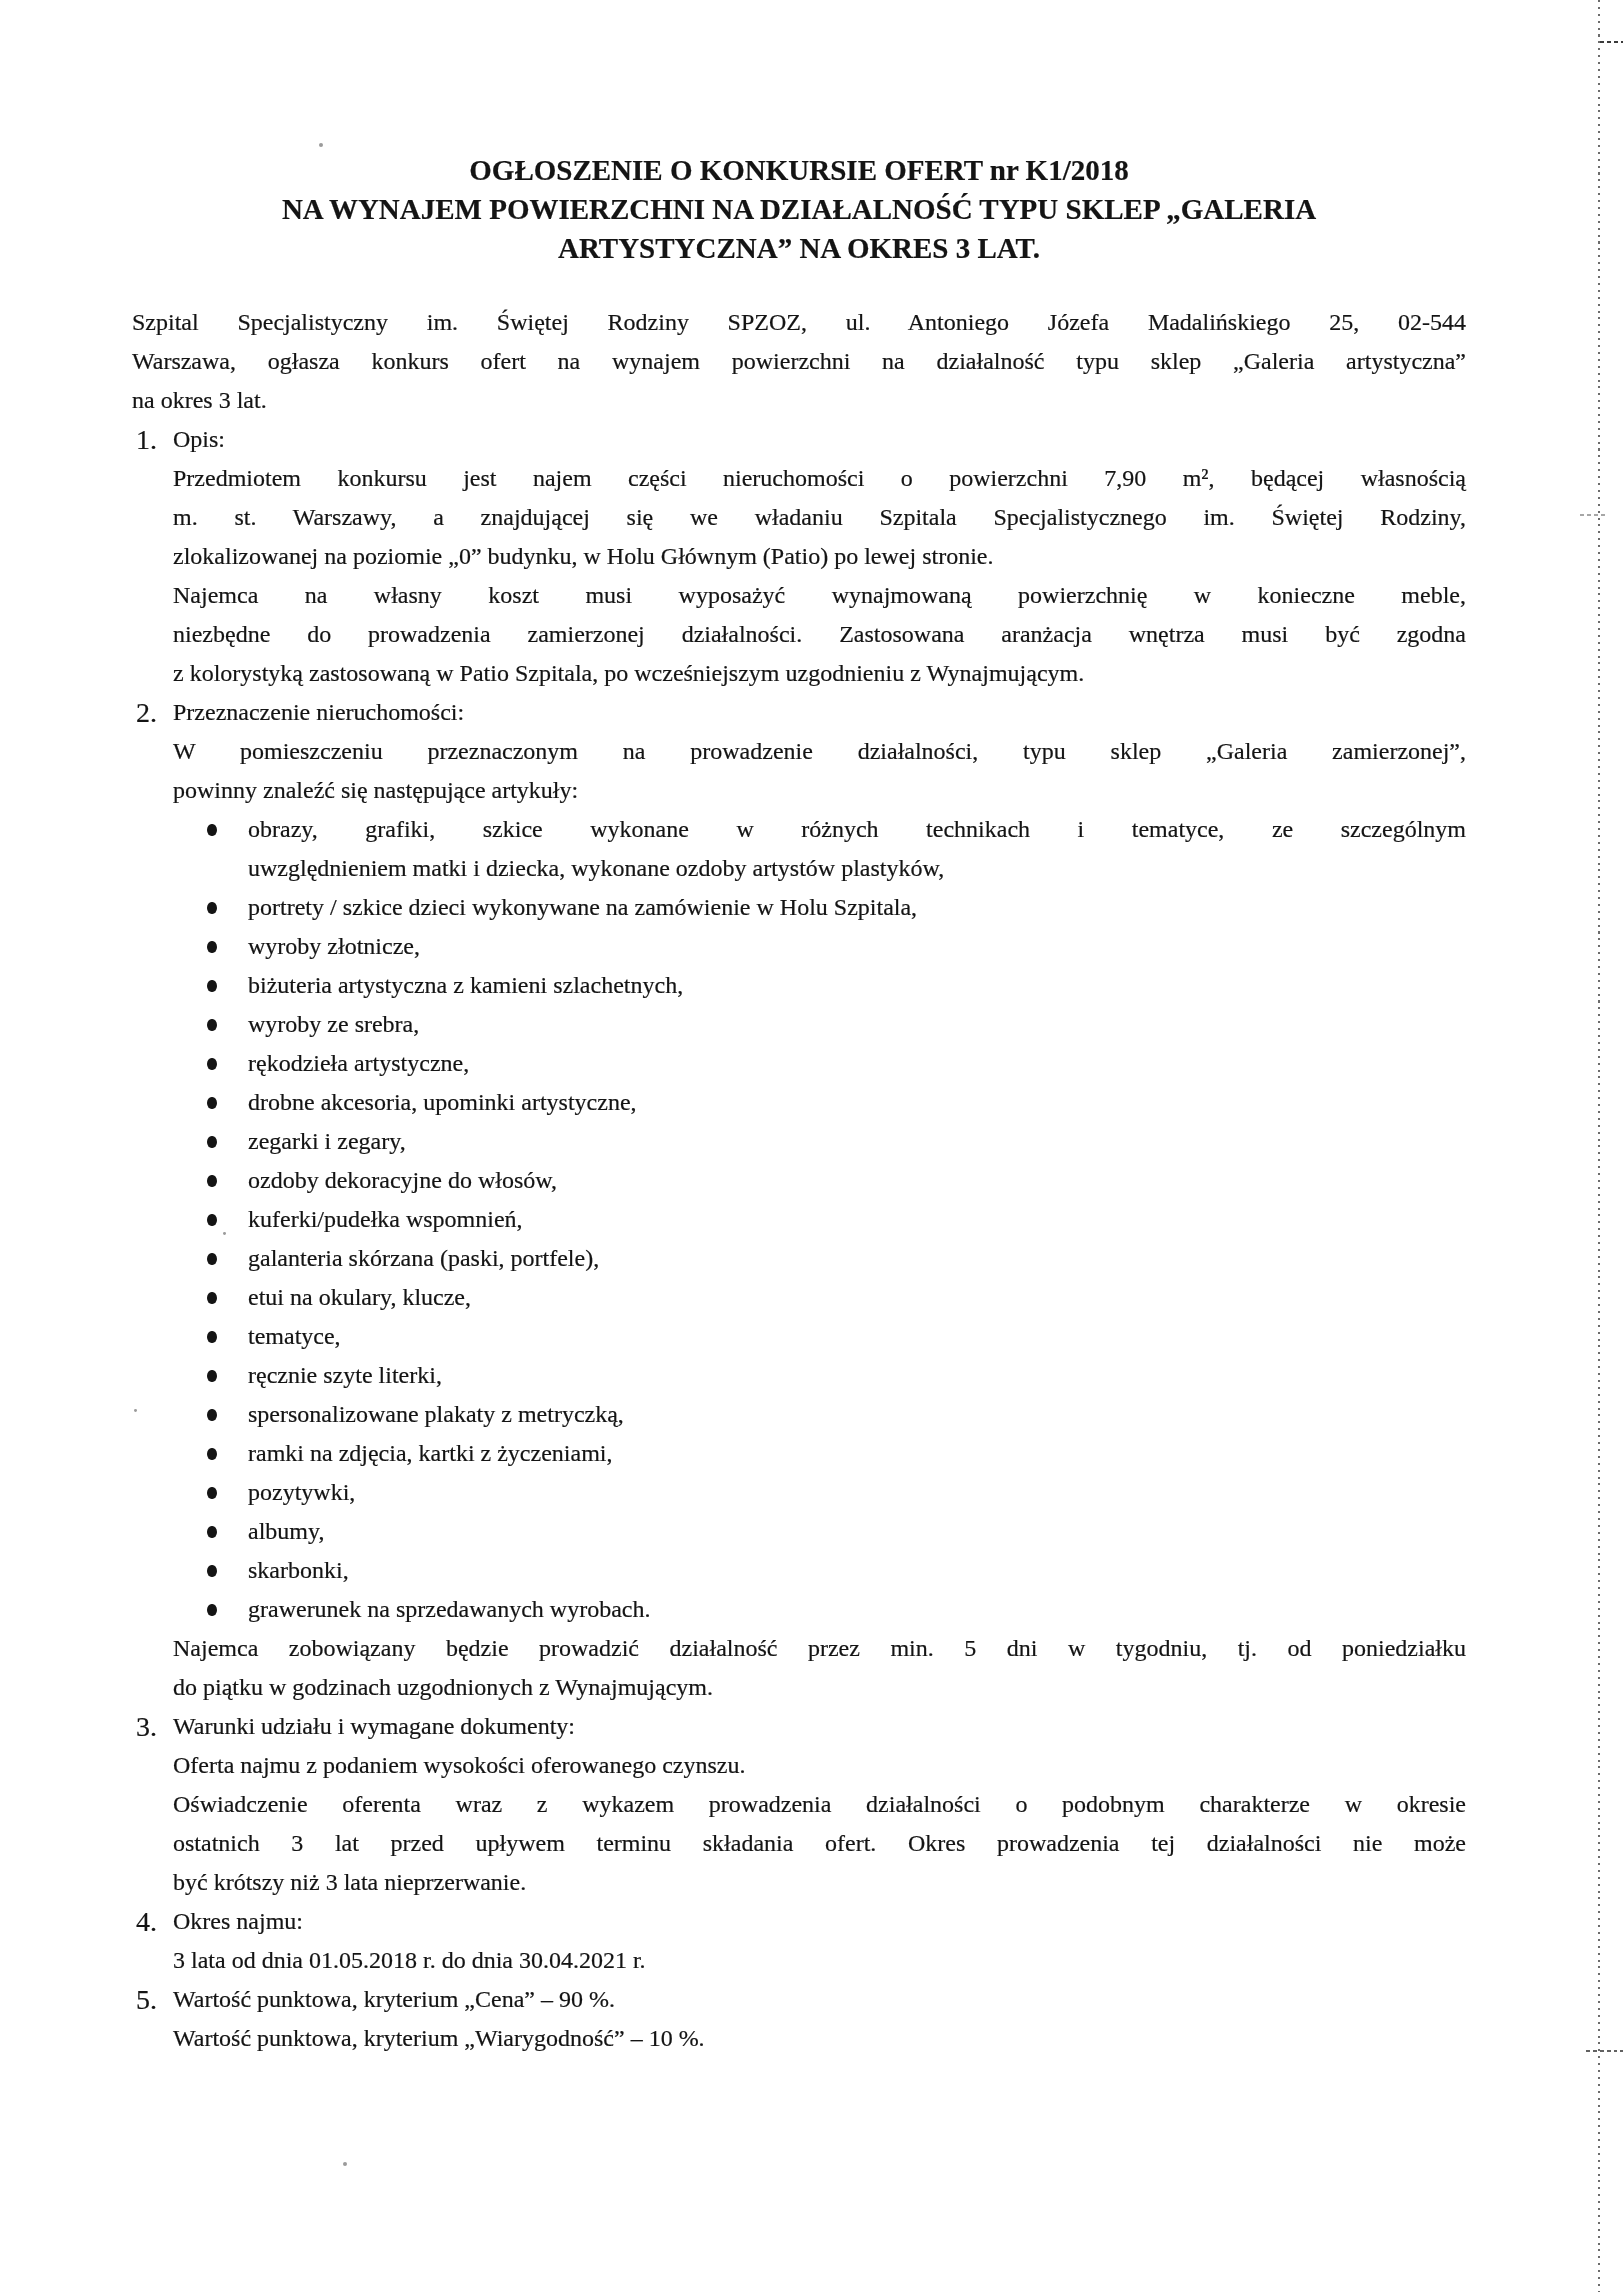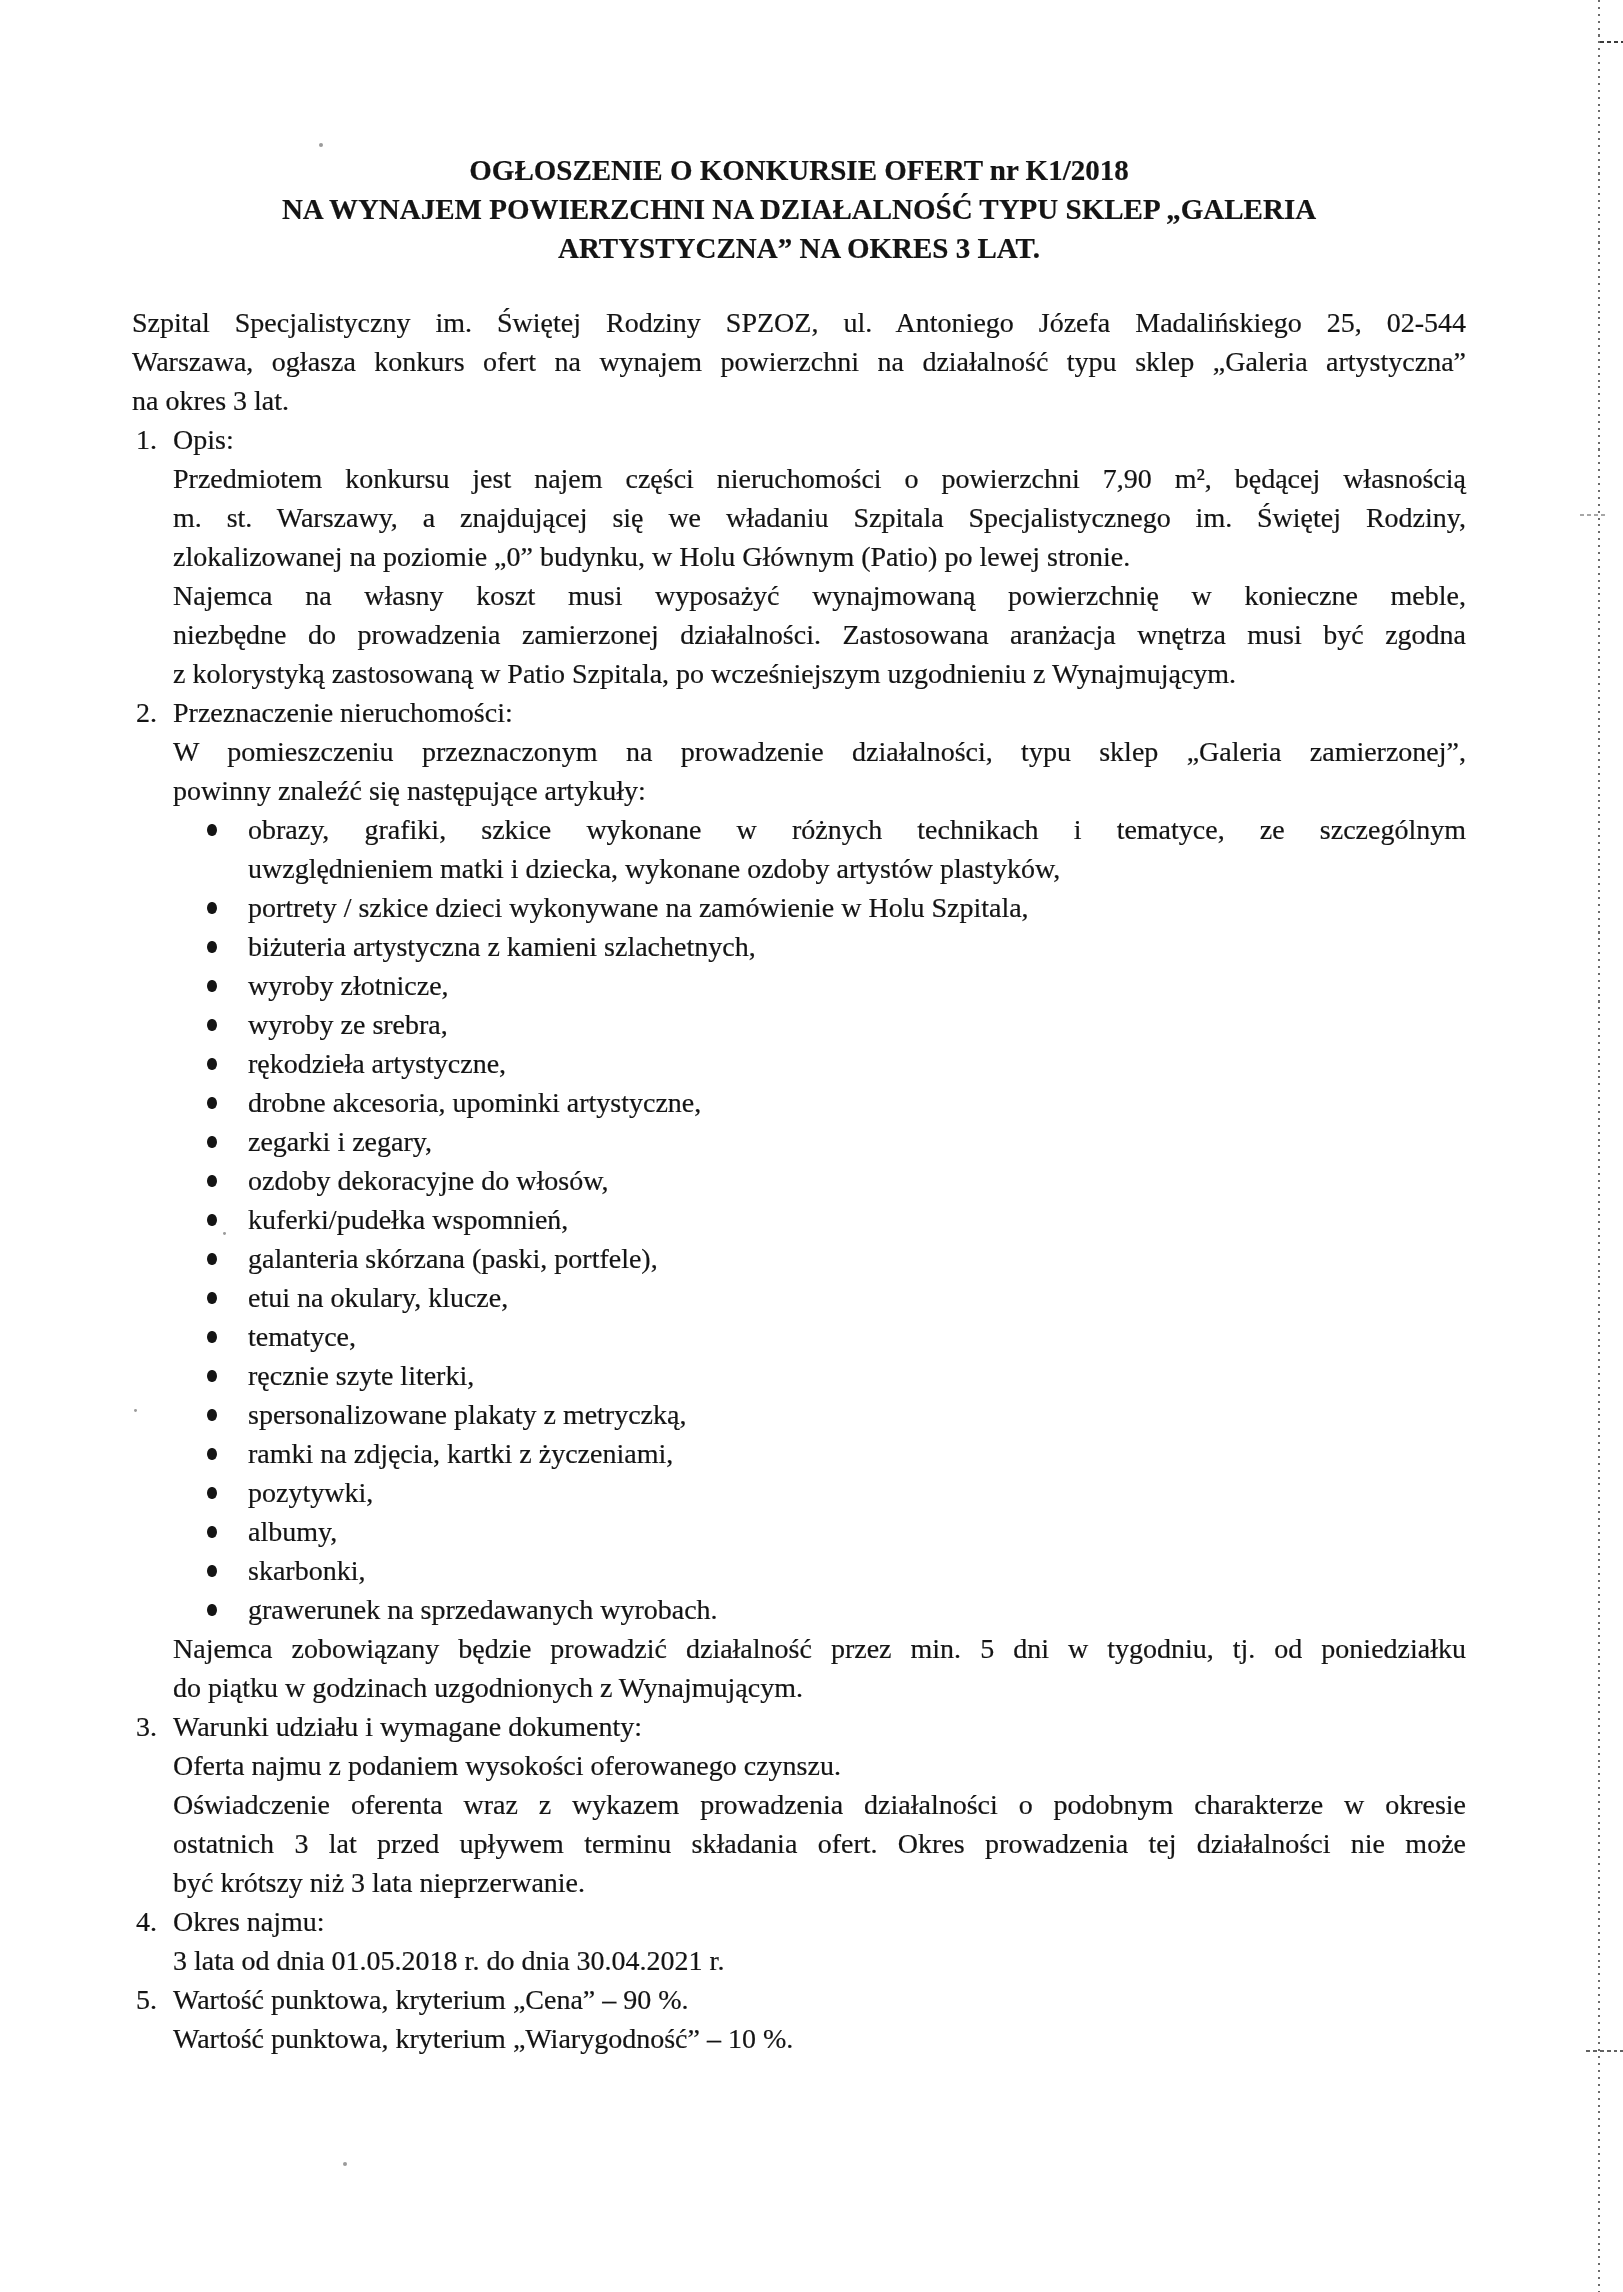--- a/index.html
+++ b/index.html
@@ -8,21 +8,21 @@
     background:#ffffff;
     font-family:"Liberation Serif","DejaVu Serif",serif;
     color:var(--ink,#141414);
   }
   .content{
     position:absolute;left:104px;top:0;width:1334px;
     filter:blur(0.2px);
     margin-left:28px;
   }
   .line{
-    font-size:28px;line-height:39px;text-align:left;
+    font-size:24px;line-height:39px;text-align:left;
     -webkit-text-stroke:0.2px var(--ink,#141414);
   }
   .jst{text-align:justify;text-align-last:justify;-moz-text-align-last:justify;}
   .title{margin-top:151px;text-align:center;}
   .title .line{font-weight:700;font-size:29px;text-align:center;text-align-last:center;}
   .intro{margin-top:35px;}
   .section{position:relative;padding-left:41px;}
   .num{
     position:absolute;left:3.9px;top:0;font-size:28px;line-height:39px;
     -webkit-text-stroke:0.2px var(--ink,#141414);
@@ -89,25 +89,25 @@
           <span class="dot"></span>
           <div class="line jst" style="">obrazy, grafiki, szkice wykonane w różnych technikach i tematyce, ze szczególnym</div>
           <div class="line" style="">uwzględnieniem matki i dziecka, wykonane ozdoby artystów plastyków,</div>
         </div>
         <div class="bullet">
           <span class="dot"></span>
           <div class="line" style="">portrety / szkice dzieci wykonywane na zamówienie w Holu Szpitala,</div>
         </div>
         <div class="bullet">
           <span class="dot"></span>
+          <div class="line" style="">wyroby złotnicze,</div>
+        </div>
+        <div class="bullet">
+          <span class="dot"></span>
           <div class="line" style="">biżuteria artystyczna z kamieni szlachetnych,</div>
-        </div>
-        <div class="bullet">
-          <span class="dot"></span>
-          <div class="line" style="">wyroby złotnicze,</div>
         </div>
         <div class="bullet">
           <span class="dot"></span>
           <div class="line" style="">wyroby ze srebra,</div>
         </div>
         <div class="bullet">
           <span class="dot"></span>
           <div class="line" style="">rękodzieła artystyczne,</div>
         </div>
         <div class="bullet">

